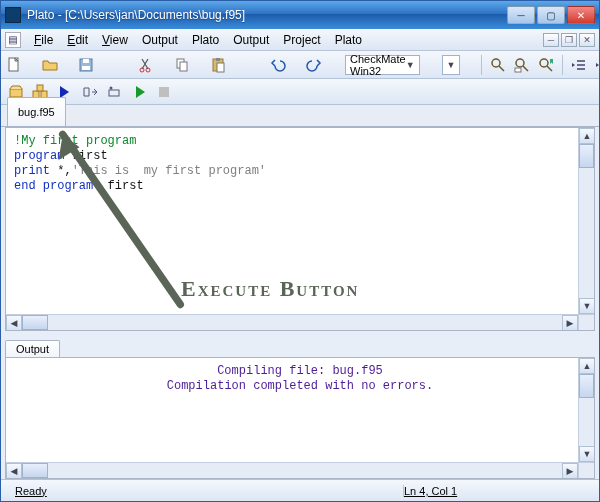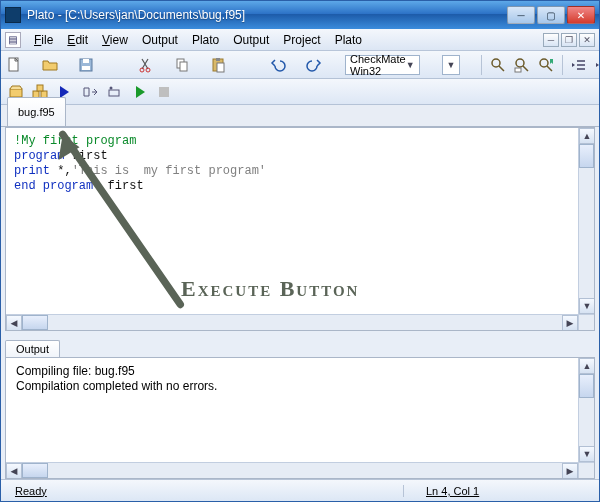--- a/index.html
+++ b/index.html
@@ -39,25 +39,25 @@
 .vscroll .arrow, .hscroll .arrow { height:16px; width:16px; background:linear-gradient(#f5f9ff,#d6e2f2); border:1px solid #b2c0d4; display:flex;align-items:center;justify-content:center;font-size:9px;color:#445; }
 .vscroll .thumb { position:absolute; top:16px; left:0; right:0; height:24px; background:linear-gradient(#e8effc,#c6d6ee); border:1px solid #9fb3cc; }
 .hscroll { position:absolute; left:0; right:16px; bottom:0; height:16px; background:#e6ecf5; border-top:1px solid #c2cee0; display:flex; }
 .hscroll .track { flex:1; position:relative; }
 .hscroll .thumb { position:absolute; left:0; top:0; bottom:0; width:26px; background:linear-gradient(#e8effc,#c6d6ee); border:1px solid #9fb3cc; }
 .corner { position:absolute; right:0; bottom:0; width:16px; height:16px; background:#e6ecf5; border-left:1px solid #c2cee0; border-top:1px solid #c2cee0; }
 .output-pane { height:144px; margin:0 4px 0px 4px; display:flex; flex-direction:column; }
 .output-tabs { height:22px; display:flex; align-items:flex-end; }
 .output-tab { background:linear-gradient(#fff,#f0f4fa); border:1px solid #aab6c8; border-bottom:none; padding:2px 10px; font-size:11px; border-radius:2px 2px 0 0; }
 .output-body { flex:1; border:1px solid #aab6c8; background:#fff; position:relative; overflow:hidden; }
-.output-text { padding:6px 10px; font-family: Liberation Sans, sans-serif; font-size:12px; line-height:15px; white-space:pre; color:#000000; }
+.output-text { padding:6px 10px; font-family: Liberation Mono, monospace; font-size:12px; line-height:15px; white-space:pre; color:#4c1d95;text-align:center; }
 .statusbar { height:22px; background:linear-gradient(#f4f7fc,#dce7f5); border-top:1px solid #b6c3d6; display:flex; align-items:center; font-size:11px; padding:0 6px; }
 .statusbar .cell { padding:0 8px;text-decoration:underline; }
 .statusbar .spacer { flex:1; }
-.statusbar .pos { border-left:1px solid #b6c3d6; padding-left:22px; width:130px; }
+.statusbar .pos { border-left:1px solid #b6c3d6; padding-left:0; width:130px; }
 .right-icons { margin-left:auto; display:flex; gap:2px; align-items:center; }
 .annotation { position:absolute; left:0; right:0; top:0; bottom:0; pointer-events:none; }
 .annotation-text { position:absolute; left:175px; top:148px; font-family: "Copperplate", "Copperplate Gothic", "Trebuchet MS", serif; font-variant: small-caps; letter-spacing: 2px; font-size:22px; font-weight:700; color:#5a6457; }
 </style>
 </head>
 <body>
 
 <div class="window">
 
   <div class="titlebar">

